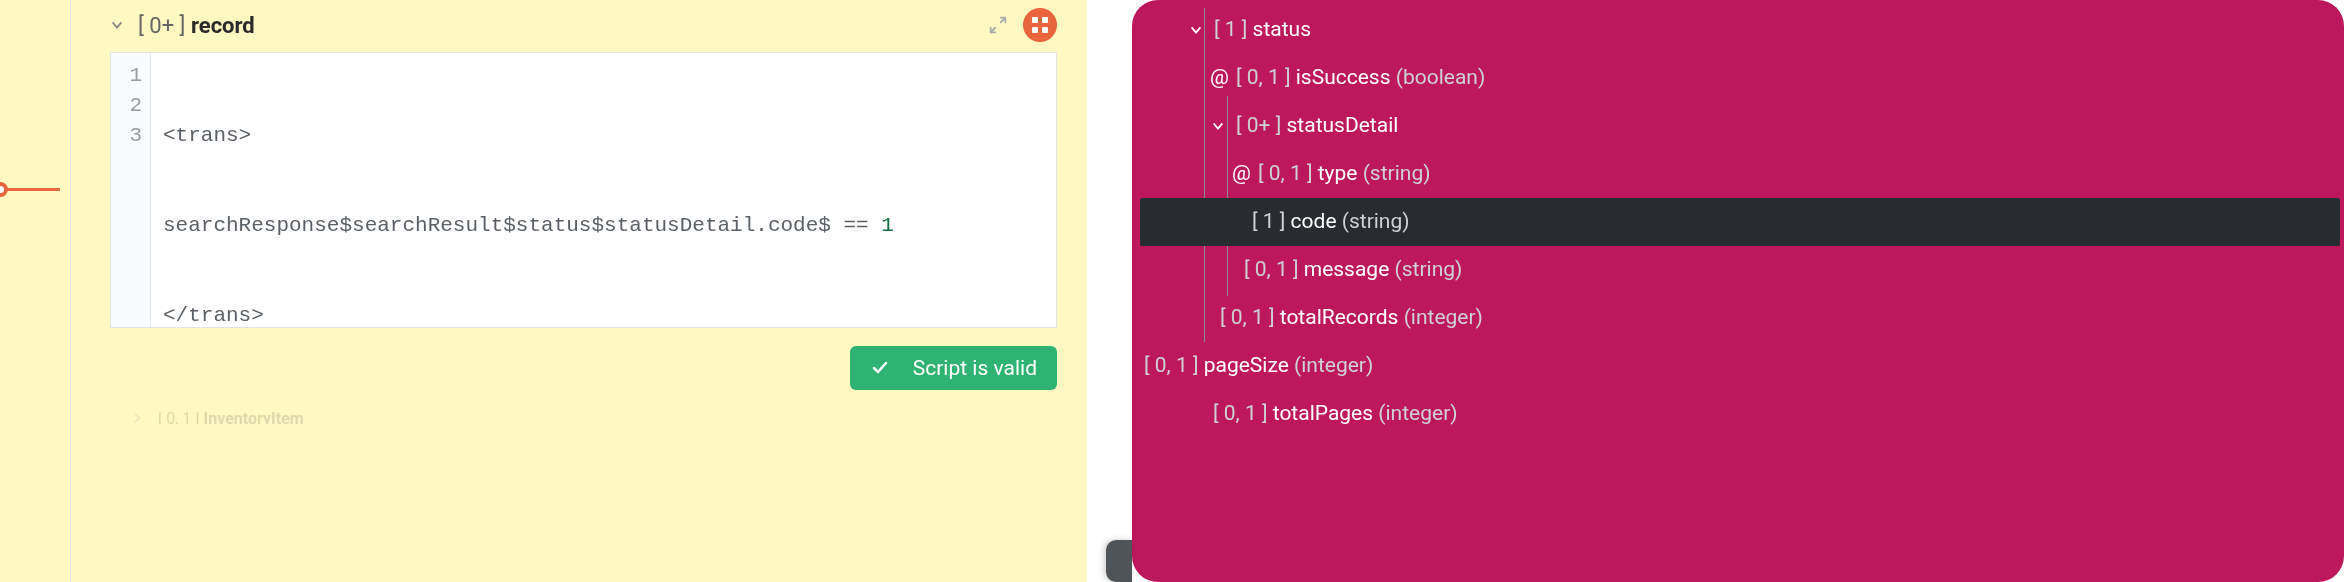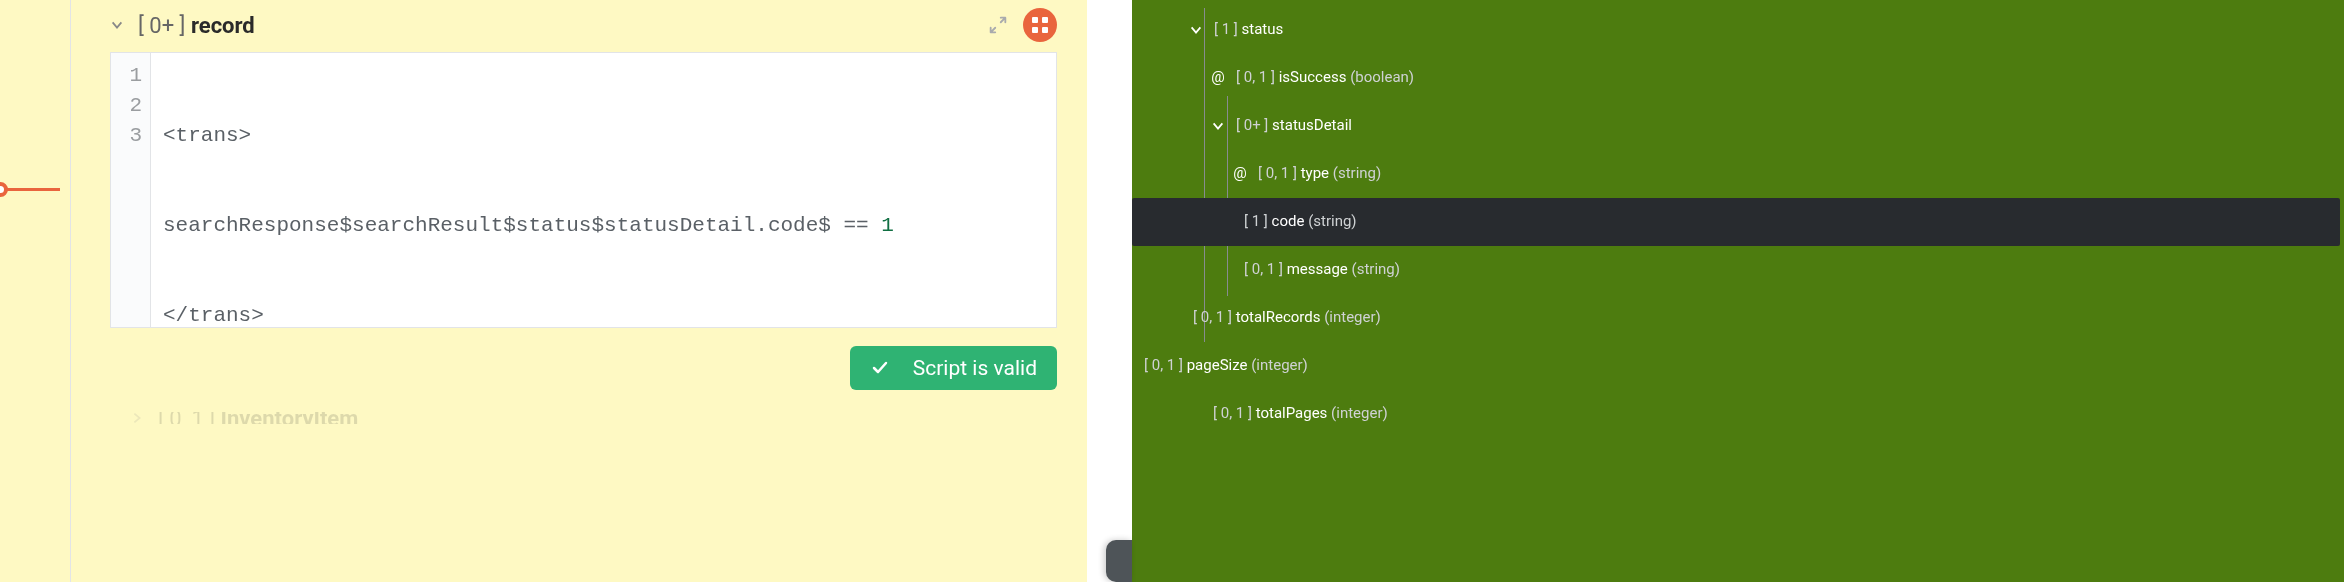--- a/index.html
+++ b/index.html
@@ -140,57 +140,58 @@
     align-items: center;
     gap: 23px;
   }
   .status-badge svg { display: block; }
   .next-block {
     margin-top: 22px;
     margin-left: 60px;
     display: flex;
     align-items: center;
     color: #2a2a2a;
-    font-size: 22px;
+    font-size: 16px;
   }
   .next-block .chevron { color: #888; }
   .next-label { margin-left: 14px; }
 
   .mid-gap { flex: 0 0 45px; position: relative; }
   .resizer-handle {
     position: absolute;
     right: 0;
     bottom: 0;
     width: 26px;
     height: 42px;
     background: #4e5458;
     border-radius: 10px 0 0 10px;
     box-shadow: -2px 0 6px rgba(0,0,0,0.2);
   }
 
   .right-panel {
     flex: 1;
-    background: #4d7c0f;
+    background: #be185d;
     color: #fff;
-    font-size: 15px;
+    font-size: 21px;
     line-height: 1.3;
     padding: 6px 0 6px 0;
     overflow: hidden;
+    border-radius: 26px;
   }
   .tree-row {
     display: flex;
     align-items: center;
     height: 48px;
     padding-left: 12px;
     cursor: pointer;
     position: relative;
   }
   .tree-row.selected {
     background: #282b2f;
-    margin-left: 0;
+    margin-left: 8px;
     margin-right: 4px;
     border-radius: 2px;
   }
   .tree-chevron {
     width: 16px;
     height: 16px;
     flex: 0 0 16px;
     margin-right: 10px;
     display: inline-flex;
     align-items: center;
@@ -348,21 +349,21 @@
     </div>
 
     <div class="tree-row tree-indent-2" style="padding-left:112px;">
       <span>
         <span class="muted">[ 0, 1 ]</span>
         <span>message</span>
         <span class="muted">(string)</span>
       </span>
     </div>
 
-    <div class="tree-row" style="padding-left:61px;">
+    <div class="tree-row" style="padding-left:88px;">
       <span>
         <span class="muted">[ 0, 1 ]</span>
         <span>totalRecords</span>
         <span class="muted">(integer)</span>
       </span>
     </div>
 
     <div class="tree-row" style="">
       <span>
         <span class="muted">[ 0, 1 ]</span>

